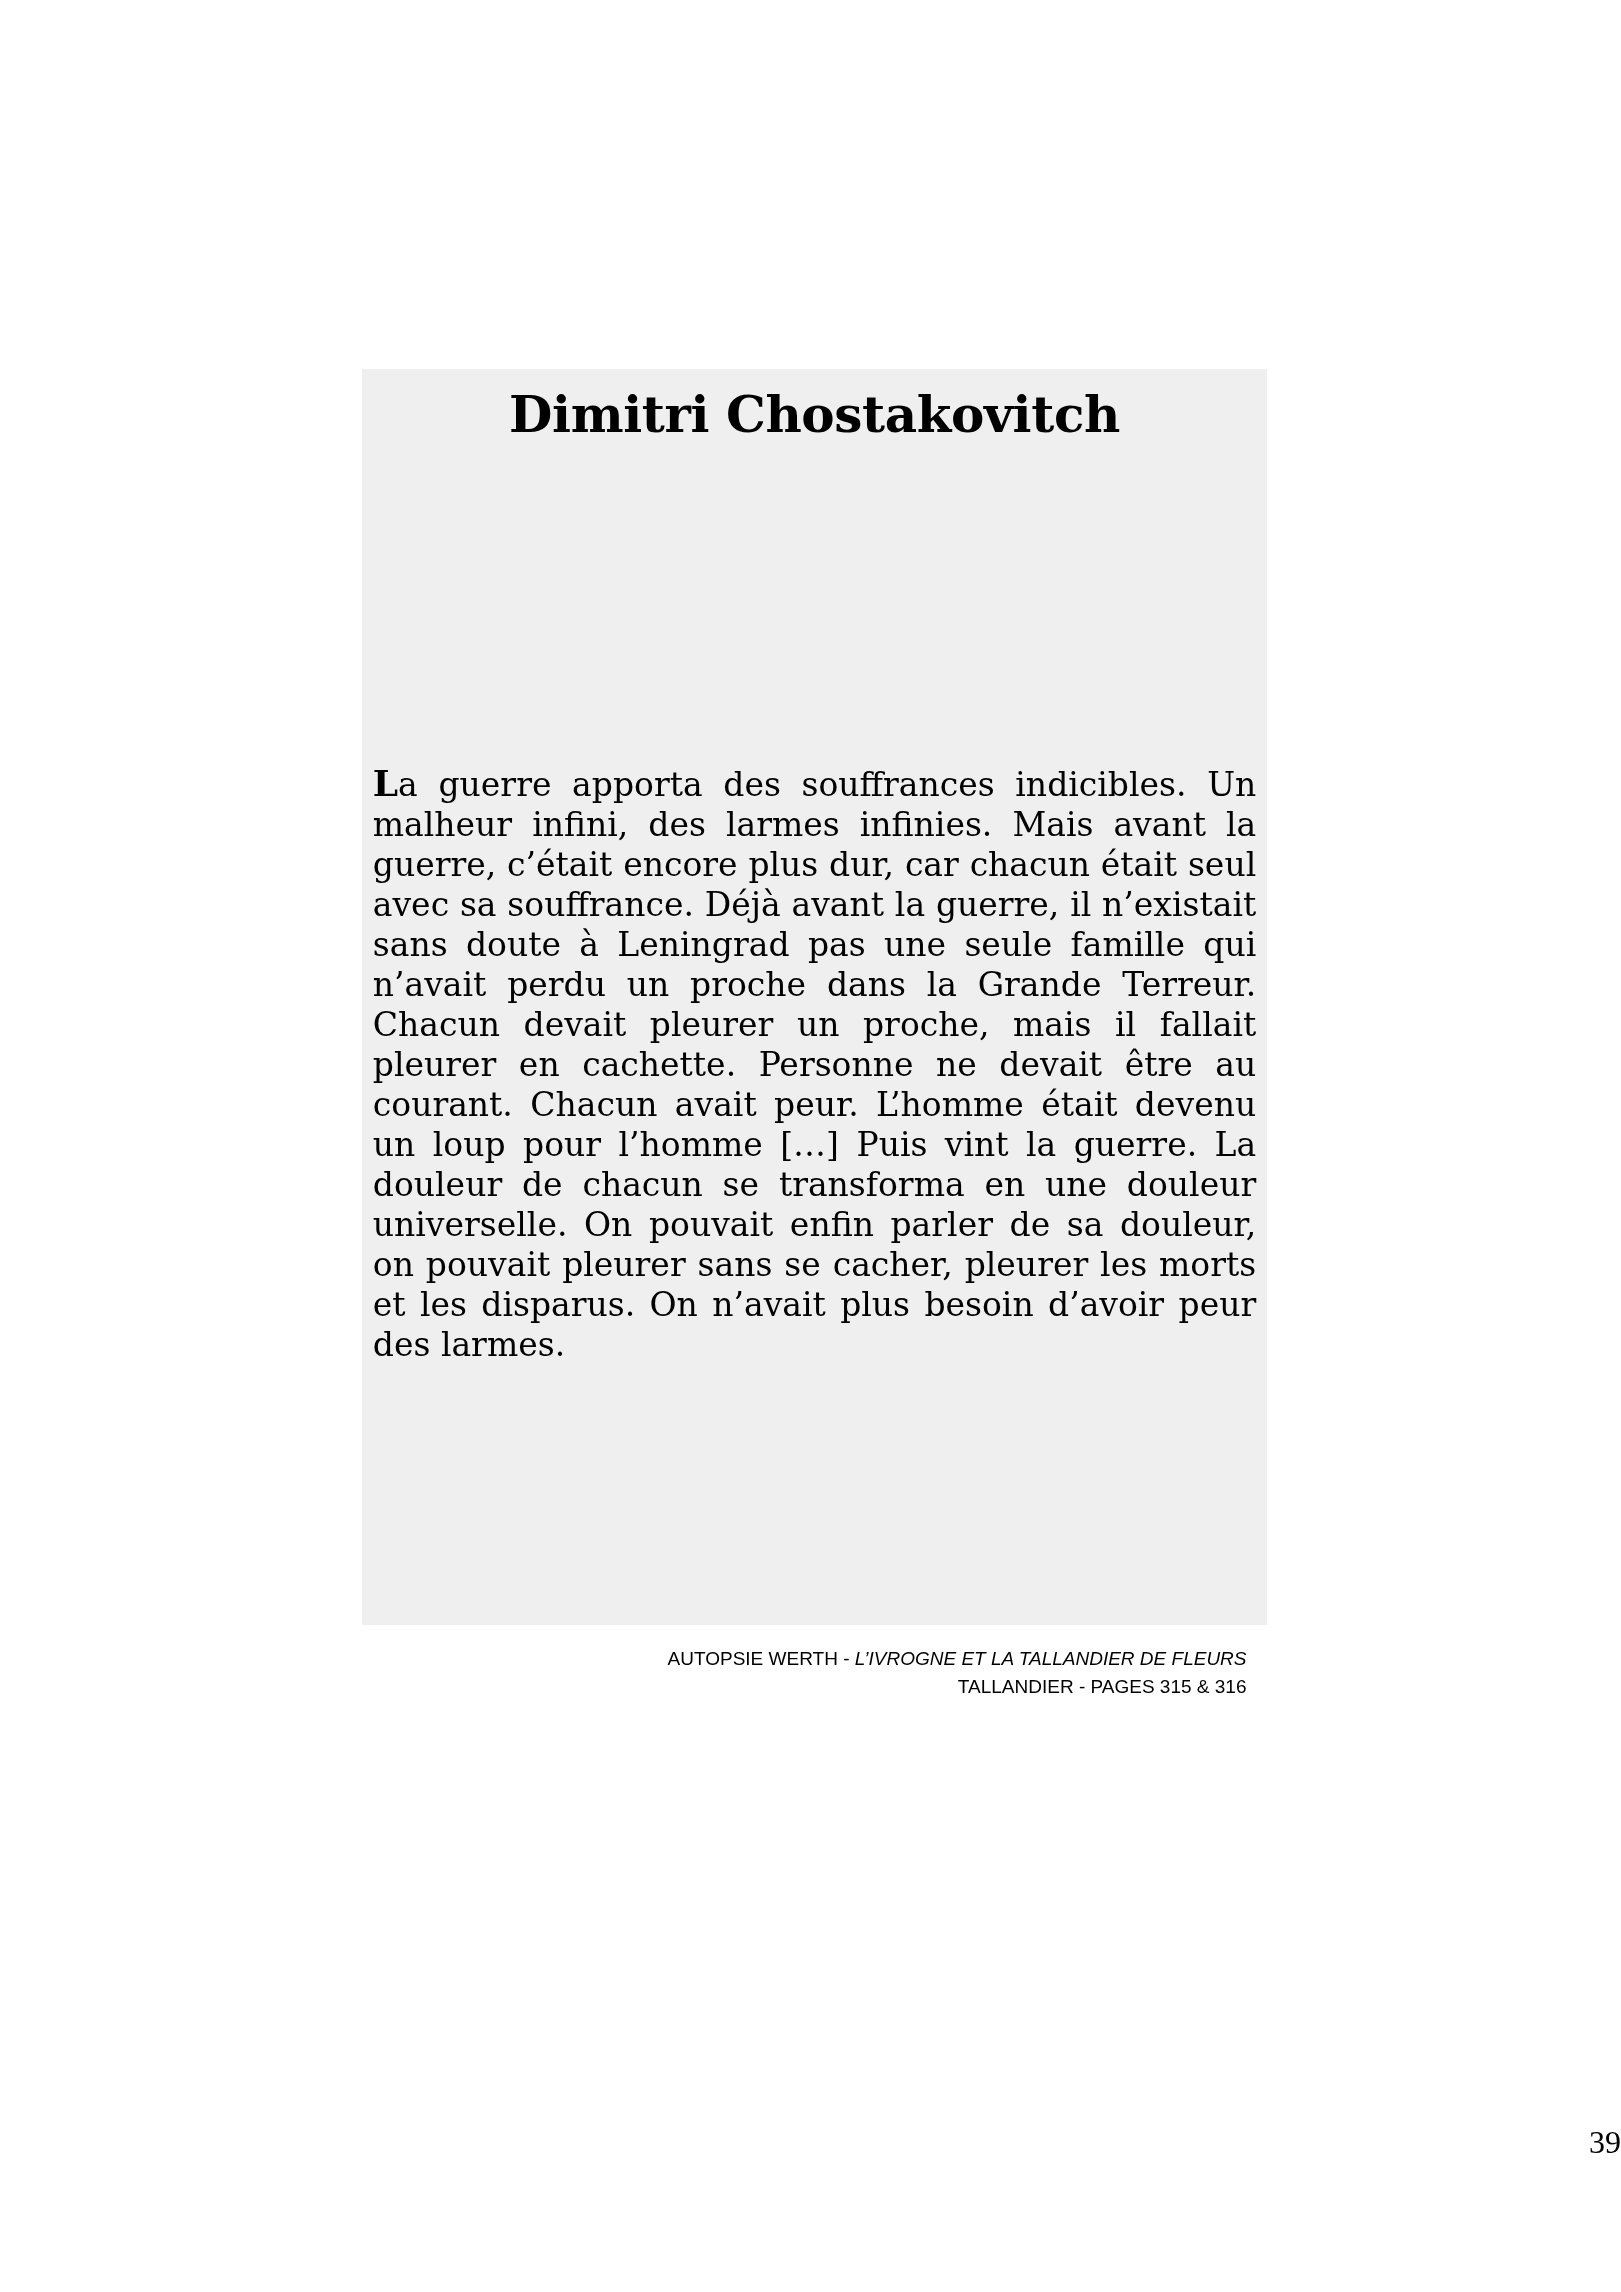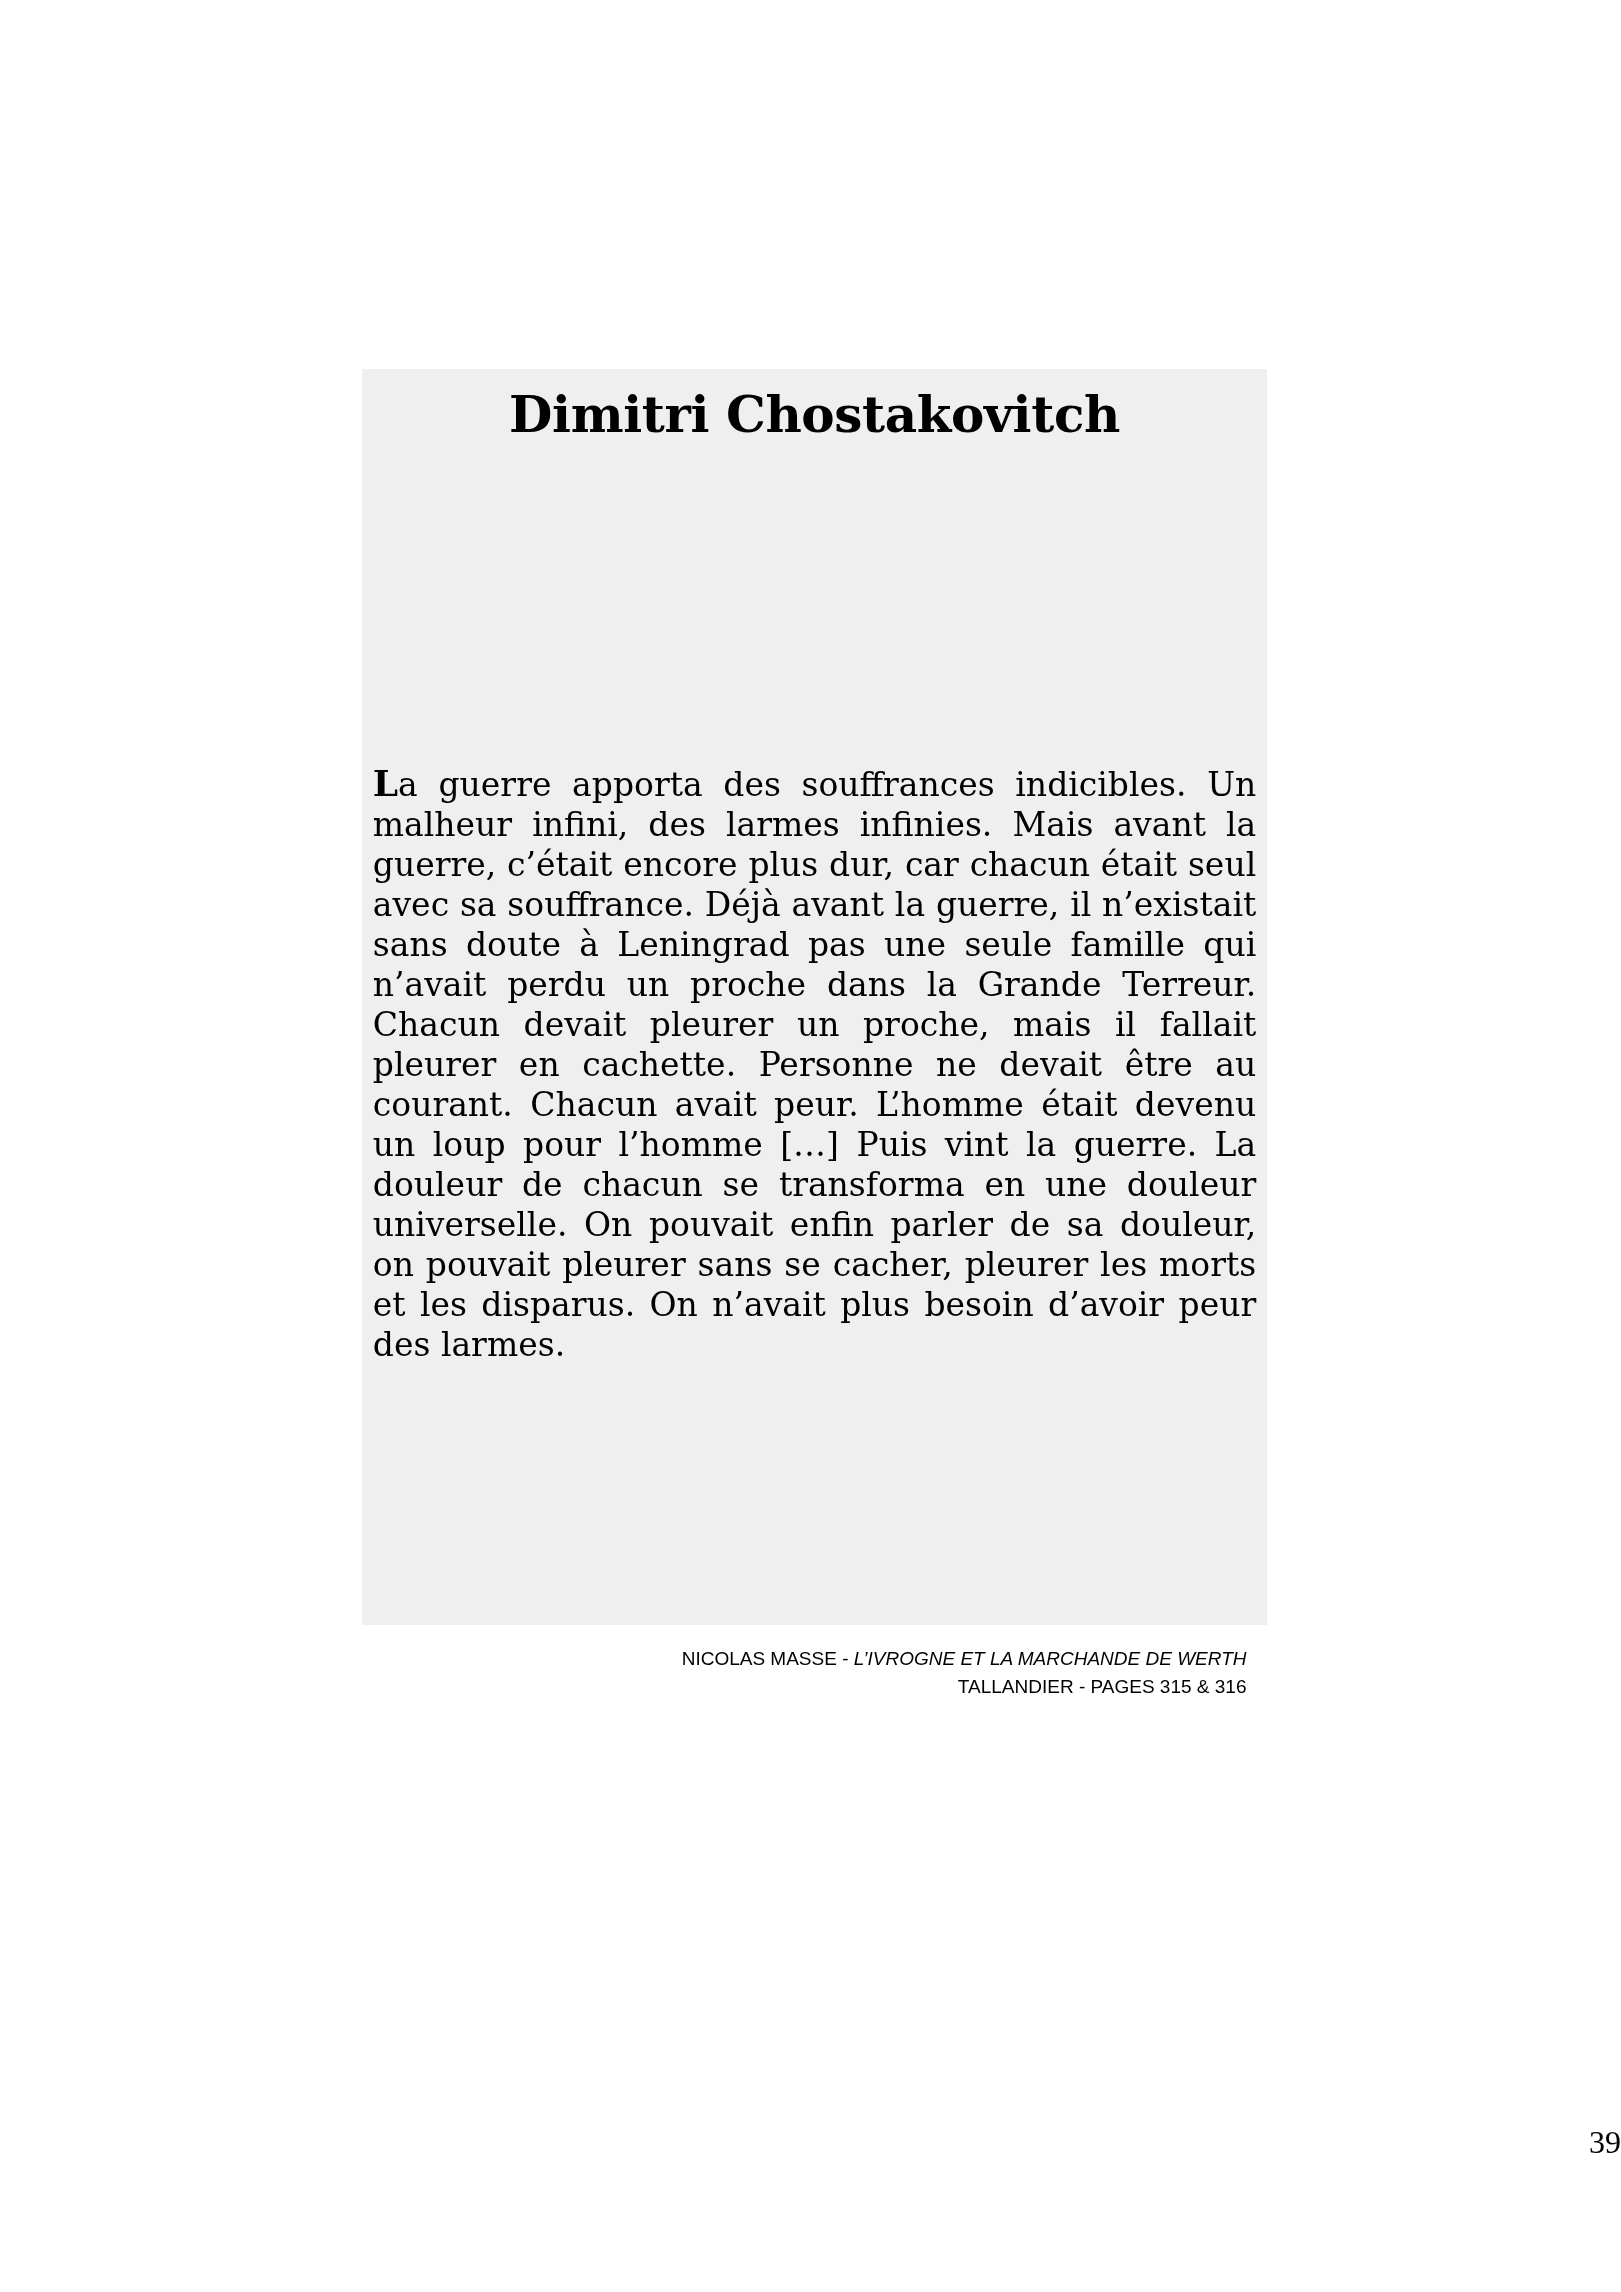--- a/index.html
+++ b/index.html
@@ -101,21 +101,21 @@
 
   <div class="panel">
 
     <div class="doc-title">Dimitri Chostakovitch</div>
 
     <div class="body-text">
       <span class="dropcap">L</span><span>a guerre apporta des souffrances indicibles. Un malheur infini, des larmes infinies. Mais avant la guerre, c’était encore plus dur, car chacun était seul avec sa souffrance. Déjà avant la guerre, il n’existait sans doute à Leningrad pas une seule famille qui n’avait perdu un proche dans la Grande Terreur. Chacun devait pleurer un proche, mais il fallait pleurer en cachette. Personne ne devait être au courant. Chacun avait peur. L’homme était devenu un loup pour l’homme […] Puis vint la guerre. La douleur de chacun se transforma en une douleur universelle. On pouvait enfin parler de sa douleur, on pouvait pleurer sans se cacher, pleurer les morts et les disparus. On n’avait plus besoin d’avoir peur des larmes.</span>
     </div>
 
     <div class="attribution">
-      <div><span>NICOLAS MASSE - </span><span class="it">L’IVROGNE ET LA MARCHANDE DE WERTH</span></div>
+      <div><span>AUTOPSIE WERTH - </span><span class="it">L’IVROGNE ET LA TALLANDIER DE FLEURS</span></div>
       <div>TALLANDIER - PAGES 315 &amp; 316</div>
     </div>
 
   </div>
 
   <div class="folio">39</div>
 
 </div>
 
 

